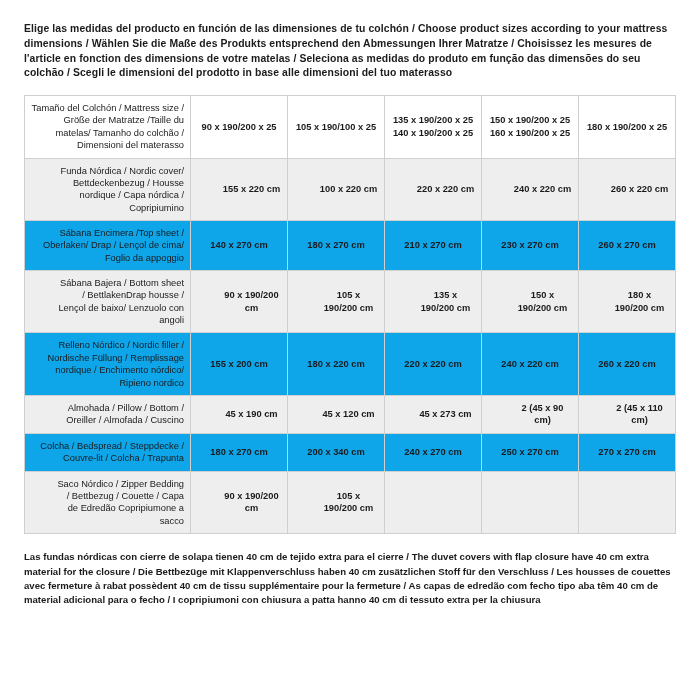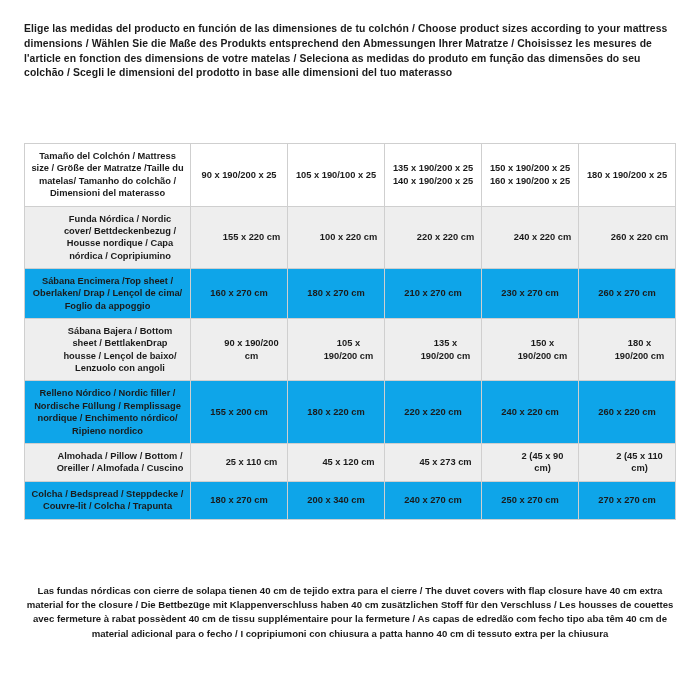--- a/index.html
+++ b/index.html
@@ -14,21 +14,20 @@
     color: #1b1b1b;
     overflow: hidden;
   }
   .page {
     width: 700px;
     height: 700px;
     box-sizing: border-box;
     padding: 22px 24px 10px 24px;
     display: flex;
     flex-direction: column;
-    gap: 48px;
   }
   .intro {
     font-size: 10.4px;
     font-weight: bold;
     line-height: 1.42;
     letter-spacing: 0.1px;
     margin-bottom: 14px;
     color: #1b1b1b;
   }
   table.spec {
@@ -37,23 +36,23 @@
     table-layout: fixed;
   }
   table.spec td {
     border: 1px solid #cfcfcf;
     vertical-align: middle;
     padding: 6px 6px;
     box-sizing: border-box;
   }
   .rowlabel {
     font-size: 9.3px;
-    font-weight: bold;
+    font-weight: normal;
     line-height: 1.33;
-    text-align: center;
+    text-align: right;
     padding-left: 6px;
     width: 166px;
   }
   .val {
     font-size: 9.3px;
     font-weight: bold;
     text-align: center;
     line-height: 1.35;
   }
   tr.shaded td {
@@ -72,21 +71,20 @@
   }
   .hdrval {
     white-space: pre-line;
   }
   .footer {
     margin-top: 16px;
     font-size: 9.6px;
     font-weight: bold;
     line-height: 1.5;
     color: #1b1b1b;
-    text-align: center;
   }
 </style>
 </head>
 <body>
 
 <div class="page">
 
   <div class="intro">Elige las medidas del producto en función de las dimensiones de tu colchón / Choose product sizes according to your mattress dimensions / Wählen Sie die Maße des Produkts entsprechend den Abmessungen Ihrer Matratze / Choisissez les mesures de l'article en fonction des dimensions de votre matelas / Seleciona as medidas do produto em função das dimensões do seu colchão / Scegli le dimensioni del prodotto in base alle dimensioni del tuo materasso</div>
 
   <table class="spec">
@@ -107,21 +105,21 @@
         <td class="rowlabel">Funda Nórdica /  Nordic cover/ Bettdeckenbezug / Housse nordique / Capa nórdica / Copripiumino</td>
         <td class="val">155 x 220 cm</td>
         <td class="val">100 x 220 cm</td>
         <td class="val">220 x 220 cm</td>
         <td class="val">240 x 220 cm</td>
         <td class="val">260 x 220 cm</td>
       </tr>
 
       <tr class="plain">
         <td class="rowlabel">Sábana Encimera /Top sheet / Oberlaken/ Drap / Lençol de cima/ Foglio da appoggio</td>
-        <td class="val">160 x 270 cm</td>
+        <td class="val">140 x 270 cm</td>
         <td class="val">180 x 270 cm</td>
         <td class="val">210 x 270 cm</td>
         <td class="val">230 x 270 cm</td>
         <td class="val">260 x 270 cm</td>
       </tr>
 
       <tr class="shaded">
         <td class="rowlabel">Sábana Bajera / Bottom sheet / BettlakenDrap housse / Lençol de baixo/ Lenzuolo con angoli</td>
         <td class="val">90 x 190/200 cm</td>
         <td class="val">105 x 190/200 cm</td>
@@ -134,35 +132,43 @@
         <td class="rowlabel">Relleno Nórdico / Nordic filler / Nordische Füllung / Remplissage nordique / Enchimento nórdico/ Ripieno nordico</td>
         <td class="val">155 x 200 cm</td>
         <td class="val">180 x 220 cm</td>
         <td class="val">220 x 220 cm</td>
         <td class="val">240 x 220 cm</td>
         <td class="val">260 x 220 cm</td>
       </tr>
 
       <tr class="shaded">
         <td class="rowlabel">Almohada /  Pillow / Bottom / Oreiller / Almofada / Cuscino</td>
-        <td class="val">25 x 110 cm</td>
+        <td class="val">45 x 190 cm</td>
         <td class="val">45 x 120 cm</td>
         <td class="val">45 x 273 cm</td>
         <td class="val">2 (45 x 90 cm)</td>
         <td class="val">2 (45 x 110 cm)</td>
       </tr>
 
       <tr class="plain">
         <td class="rowlabel">Colcha / Bedspread / Steppdecke / Couvre-lit / Colcha / Trapunta</td>
         <td class="val">180 x 270 cm</td>
         <td class="val">200 x 340 cm</td>
         <td class="val">240 x 270 cm</td>
         <td class="val">250 x 270 cm</td>
         <td class="val">270 x 270 cm</td>
       </tr>
 
+      <tr class="shaded">
+        <td class="rowlabel">Saco Nórdico / Zipper Bedding / Bettbezug / Couette / Capa de Edredão Copripiumone a sacco</td>
+        <td class="val">90 x 190/200 cm</td>
+        <td class="val">105 x 190/200 cm</td>
+        <td class="val"></td>
+        <td class="val"></td>
+        <td class="val"></td>
+      </tr>
 
     </tbody>
   </table>
 
   <div class="footer">Las fundas nórdicas con cierre de solapa tienen 40 cm de tejido extra para el cierre  /  The duvet covers with flap closure have 40 cm extra material for the closure / Die Bettbezüge mit Klappenverschluss haben 40 cm zusätzlichen Stoff für den Verschluss / Les housses de couettes avec fermeture à rabat possèdent 40 cm de tissu supplémentaire pour la fermeture / As capas de edredão com fecho tipo aba têm 40 cm de material adicional para o fecho / I copripiumoni con chiusura a patta hanno 40 cm di tessuto extra per la chiusura</div>
 
 </div>
 
 </body></html>

